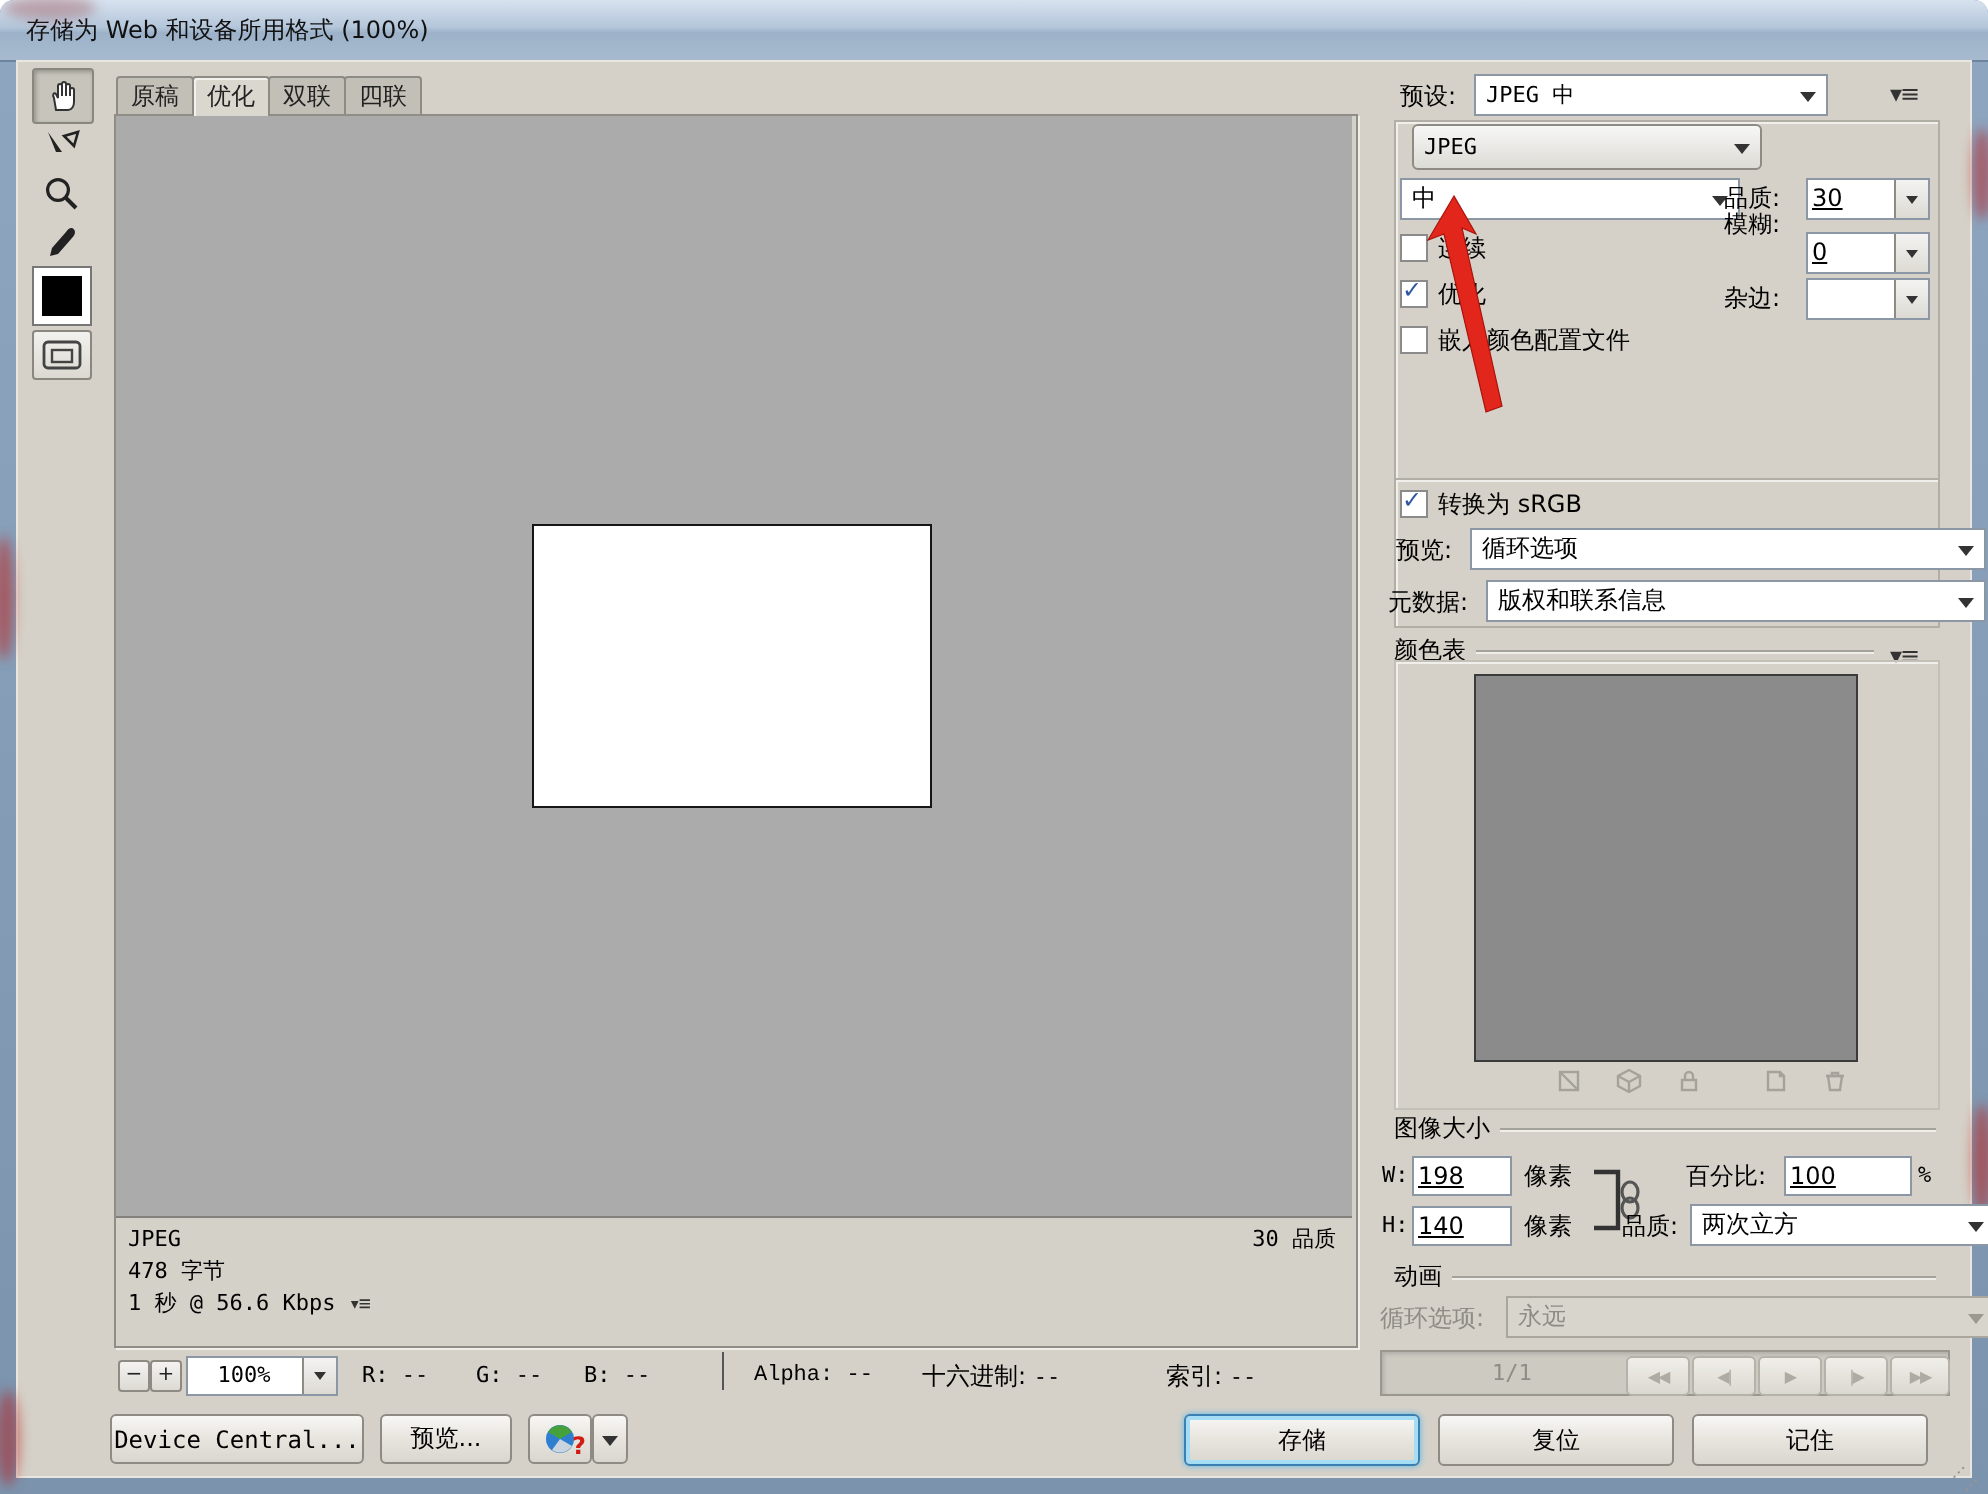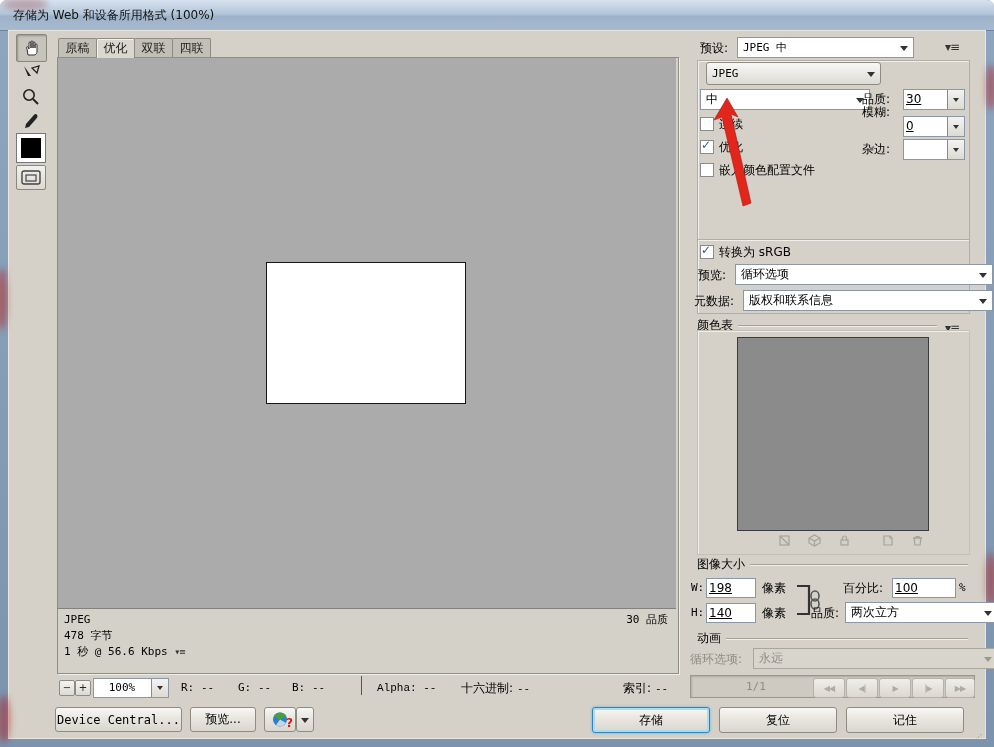--- a/index.html
+++ b/index.html
@@ -153,21 +153,21 @@
     <div class="spinbtn">
         <i></i>
       </div>
   </div>
   <div class="lbl mono" style="left:181px;top:681px;"><span>R:</span>&nbsp;<span>--</span></div>
   <div class="lbl mono" style="left:238px;top:681px;"><span>G:</span>&nbsp;<span>--</span></div>
   <div class="lbl mono" style="left:292px;top:681px;"><span>B:</span>&nbsp;<span>--</span></div>
   <div class="vdiv" style="left:361px;top:676px;height:19px;"></div>
   <div class="lbl mono" style="left:377px;top:681px;font-family:Liberation Mono, monospace;"><span>Alpha:</span>&nbsp;<span>--</span></div>
   <div class="lbl" style="left:461px;top:681px;font-size:12px;"><span>十六进制:</span>&nbsp;<span class="mono">--</span></div>
-  <div class="lbl" style="left:583px;top:681px;font-size:12px;margin-left:40px;"><span>索引:</span>&nbsp;<span class="mono">--</span></div>
+  <div class="lbl" style="left:583px;top:681px;font-size:12px;"><span>索引:</span>&nbsp;<span class="mono">--</span></div>
 
   <div class="btn mono" style="left:55px;top:707px;width:125px;height:23px;">
       <span>Device Central...</span>
     </div>
   <div class="btn" style="left:190px;top:707px;width:64px;height:23px;">
       <span>预览...</span>
     </div>
   <div class="btn" style="left:264px;top:707px;width:30px;height:23px;">
     <svg width="17" height="17" viewBox="0 0 17 17">
       <circle cx="8" cy="8.5" r="7" fill="#2e7fd0"></circle>

